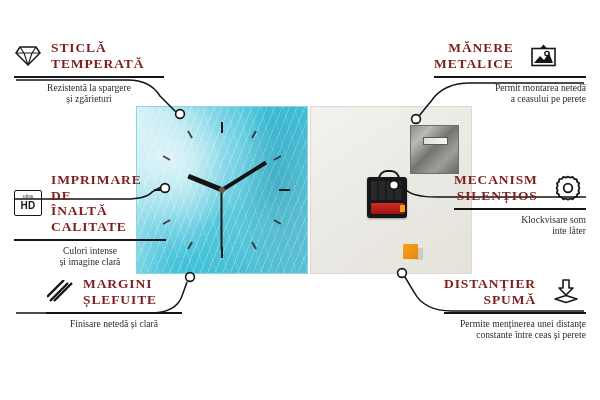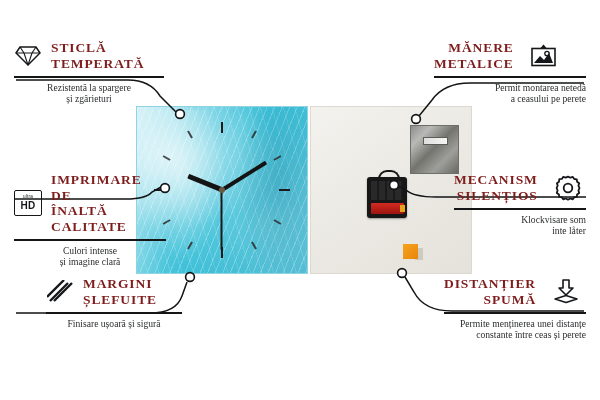--- a/index.html
+++ b/index.html
@@ -235,21 +235,21 @@
     <div class="co-head">
       <span class="ico">
         <svg width="26" height="24" viewBox="0 0 26 24">
             <path d="M3 21 L21 3 M7 21 L25 3 M0 17 L17 0" fill="none" stroke="currentColor" stroke-width="2.4"></path>
           </svg>
       </span>
       <span class="co-title">MARGINI
 ȘLEFUITE</span>
     </div>
     <div class="co-rule" style="width:136px;"></div>
-    <div class="co-desc">Finisare ușoară și sigură</div>
+    <div class="co-desc">Finisare netedă și clară</div>
   </div>
 
   <div class="callout co-right" style="left:434px;top:40px;width:152px;">
     <div class="co-head">
       <span class="co-title">MĂNERE
 METALICE</span>
       <span class="ico">
         <svg width="27" height="23" viewBox="0 0 27 23">
             <path d="M13.5 0.5 L16.5 4 H10.5 Z" fill="currentColor"></path>
             <rect x="2" y="4.5" width="23" height="17" fill="none" stroke="currentColor" stroke-width="1.6"></rect>

